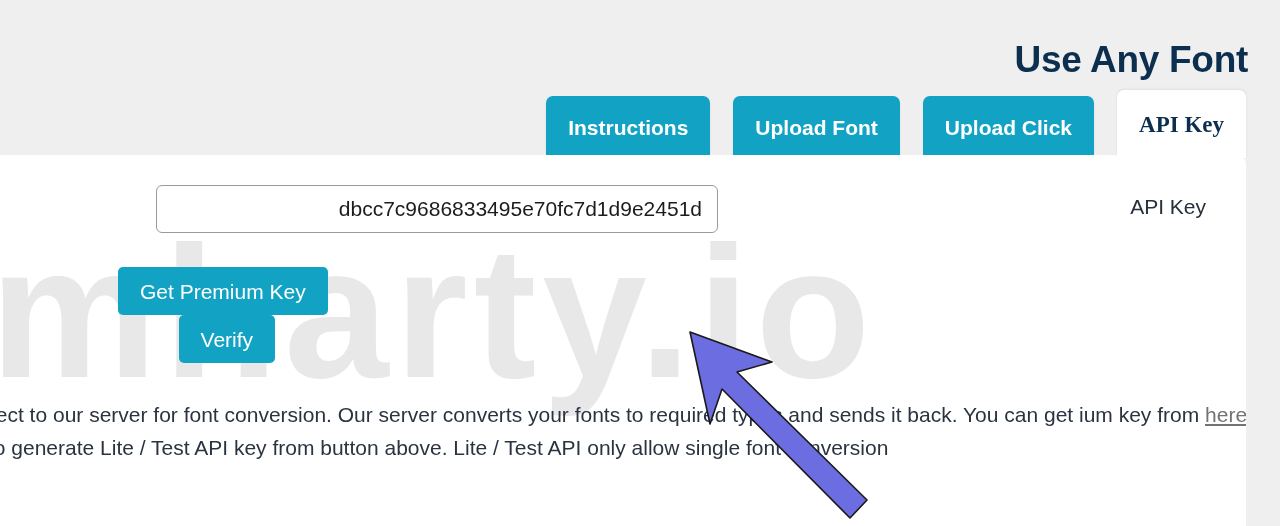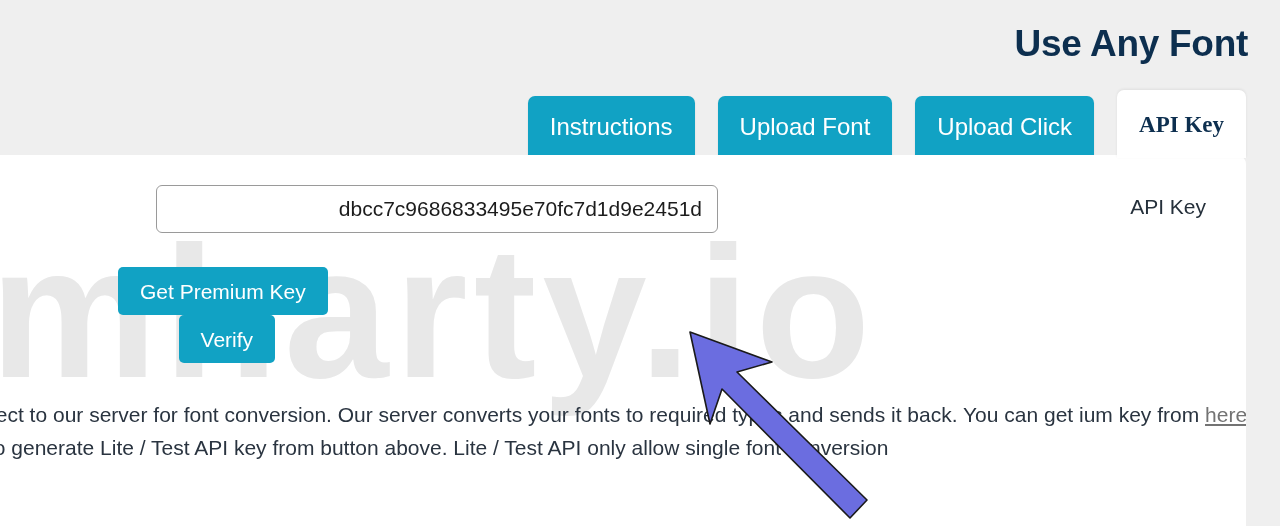--- a/index.html
+++ b/index.html
@@ -10,21 +10,21 @@
   }
   body {
     background: #efefef;
     font-family: "Liberation Sans", "DejaVu Sans", sans-serif;
     position: relative;
   }
 
   
   #header {
     position: absolute;
-    top: 0; left: 0;
+    top: 16px; left: 0;
     width: 1280px;
     height: 88px;
     background: #efefef;
   }
   #page-title {
     position: absolute;
     right: 32px;
     top: 20px;
     font-size: 37px;
     font-weight: bold;
@@ -46,27 +46,28 @@
     padding-right: 34px;
   }
   .tab {
     height: 62px;
     background: #11a2c4;
     color: #ffffff;
     border-radius: 7px 7px 0 0;
     display: flex;
     align-items: center;
     justify-content: center;
-    font-size: 24px;
+    font-size: 21px;
     padding: 0 22px;
     margin-right: 23px;
     line-height: 1;
     box-shadow: 0 1px 2px rgba(0,0,0,0.10);
     cursor: pointer;
     user-select: none;
+    font-weight: bold;
   }
   .tab:last-child { margin-right: 0; }
   .tab.active {
     background: #ffffff;
     color: #0d2f4f;
     font-weight: bold;
     height: 68px;
     font-family: "Liberation Serif", "DejaVu Serif", serif;
     font-size: 23px;
     box-shadow: 0 -1px 3px rgba(0,0,0,0.07);

